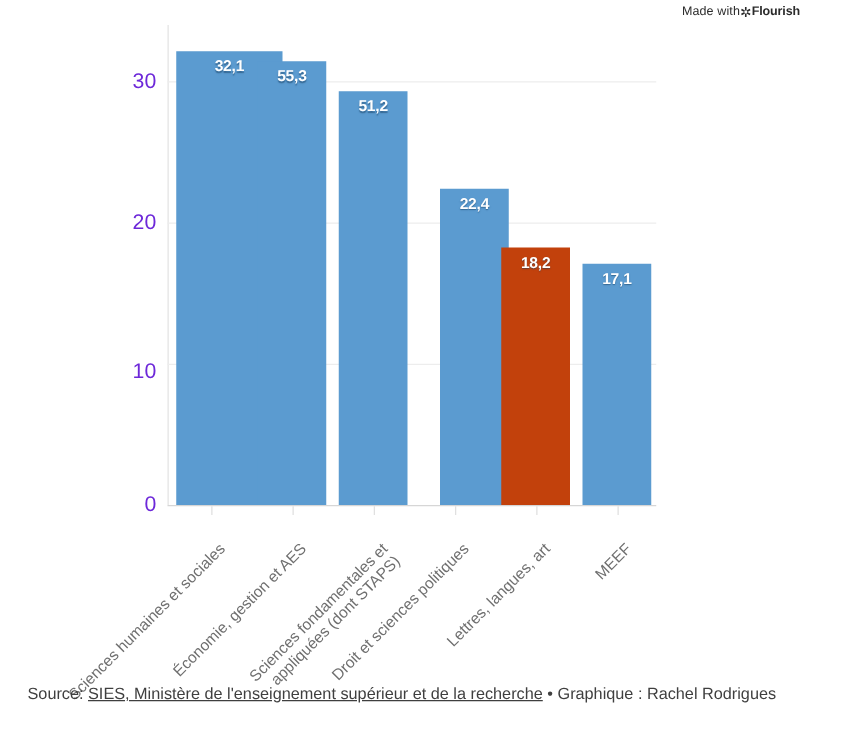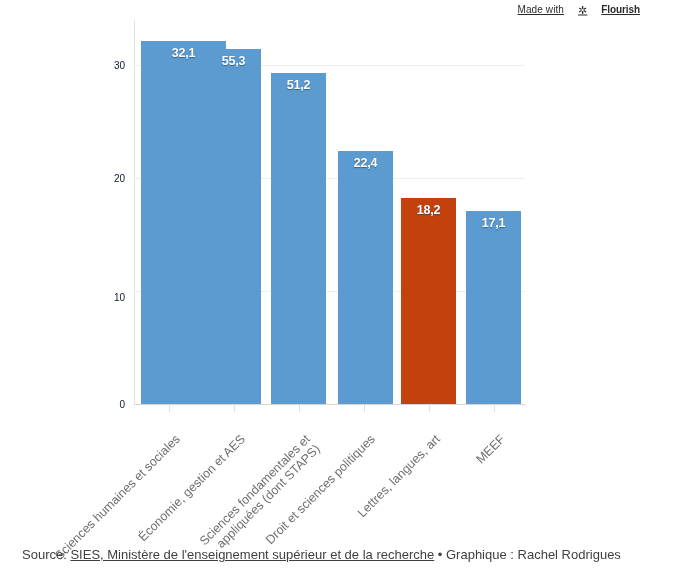--- a/index.html
+++ b/index.html
@@ -19,23 +19,22 @@
 
   
   .credit {
     position: absolute;
     top: 4px;
     right: 36px;
     font-size: 10px;
     color: #2b2b2b;
     letter-spacing: 0.1px;
     display: flex;
-    gap: 14px;
+    gap: 0;
     white-space: nowrap;
-    text-decoration: underline;
   }
   .credit .made { font-weight: 400; }
   .credit .logo-glyph {
     font-size: 11px;
     line-height: 1;
     transform: translateY(0.5px);
     font-family: "DejaVu Sans", sans-serif;
   }
   .credit .brand { font-weight: bold; letter-spacing: -0.1px; }
 
@@ -79,22 +78,22 @@
     width: 1px;
     height: 384px;
     background: #e4e4e4;
   }
 
   .ytick {
     position: absolute;
     right: 100%;
     margin-right: 9px;
     transform: translateY(-50%);
-    font-size: 10px;
-    color: #0f172a;
+    font-size: 17px;
+    color: #6d28d9;
     white-space: nowrap;
   }
 
   
   .bar {
     position: absolute;
     bottom: 0;
     width: 55px;
     background: #5b9bd0;
   }
@@ -188,21 +187,21 @@
         <span>Économie, gestion et AES</span>
       </div>
       <div class="bar" style="left: 137px; height: 330.918px; background: rgb(91, 155, 208);">
         <div class="bar-value">51,2</div>
       </div>
       <div class="xtick" style="left: 164.5px;"></div>
       <div class="xlabel" style="left: 168.5px;">
         <span>Sciences fondamentales et</span>
         <span>appliquées (dont STAPS)</span>
       </div>
-      <div class="bar" style="left: 204px; height: 252.988px; background: rgb(91, 155, 208);">
+      <div class="bar" style="left: 218px; height: 252.988px; background: rgb(91, 155, 208);">
         <div class="bar-value">22,4</div>
       </div>
       <div class="xtick" style="left: 229.5px;"></div>
       <div class="xlabel" style="left: 233.5px;">
         <span>Droit et sciences politiques</span>
       </div>
       <div class="bar" style="left: 267px; height: 205.553px; background: #c2410c;">
         <div class="bar-value">18,2</div>
       </div>
       <div class="xtick" style="left: 294.5px;"></div>

